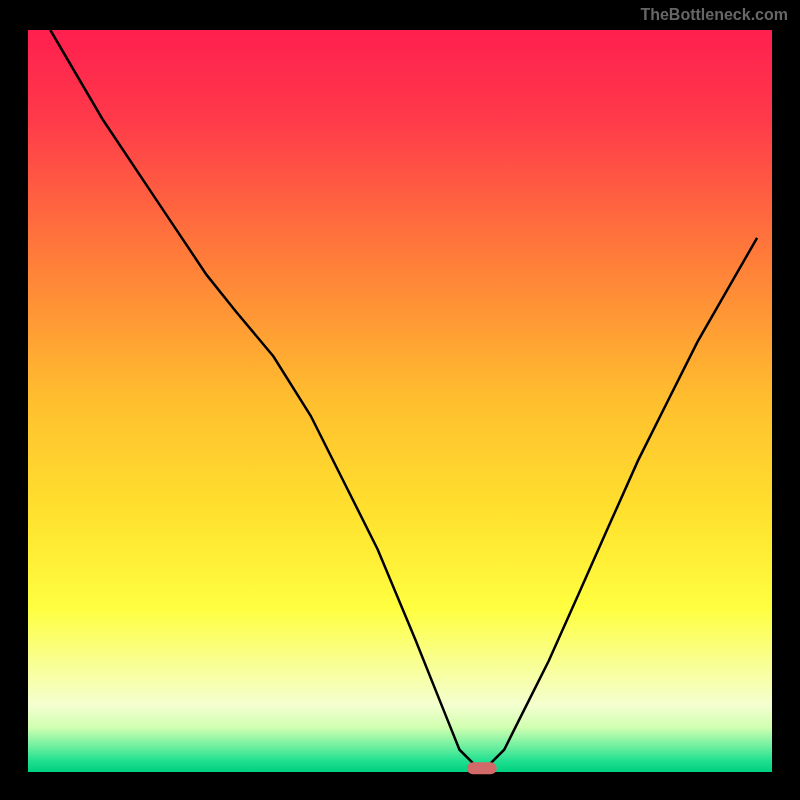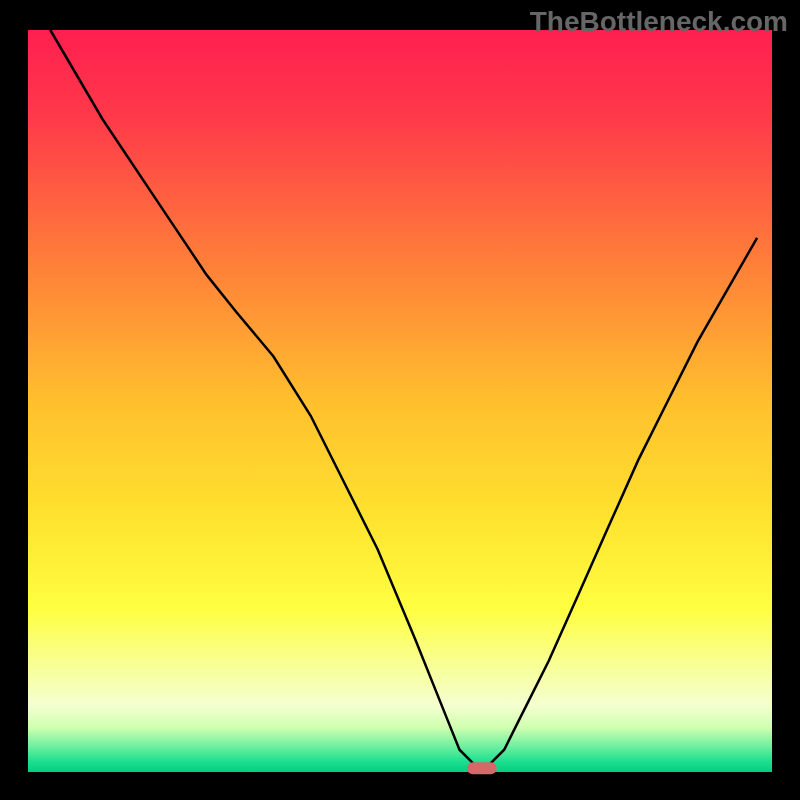--- a/index.html
+++ b/index.html
@@ -9,21 +9,21 @@
     height: 800px;
     background: #000;
     position: relative;
     overflow: hidden;
   }
   .watermark {
     position: absolute;
     top: 6px;
     right: 12px;
     font-family: Arial, Helvetica, sans-serif;
-    font-size: 28px;
+    font-size: 16px;
     font-weight: bold;
     color: #666;
     z-index: 10;
   }
   svg {
     display: block;
   }
 </style>
 </head>
 <body>

